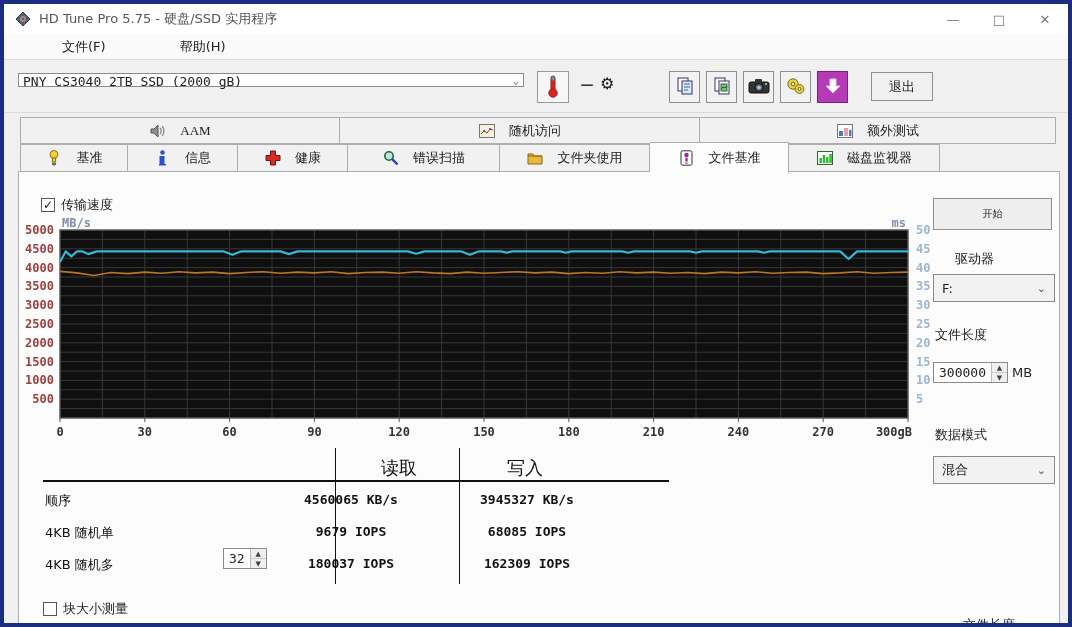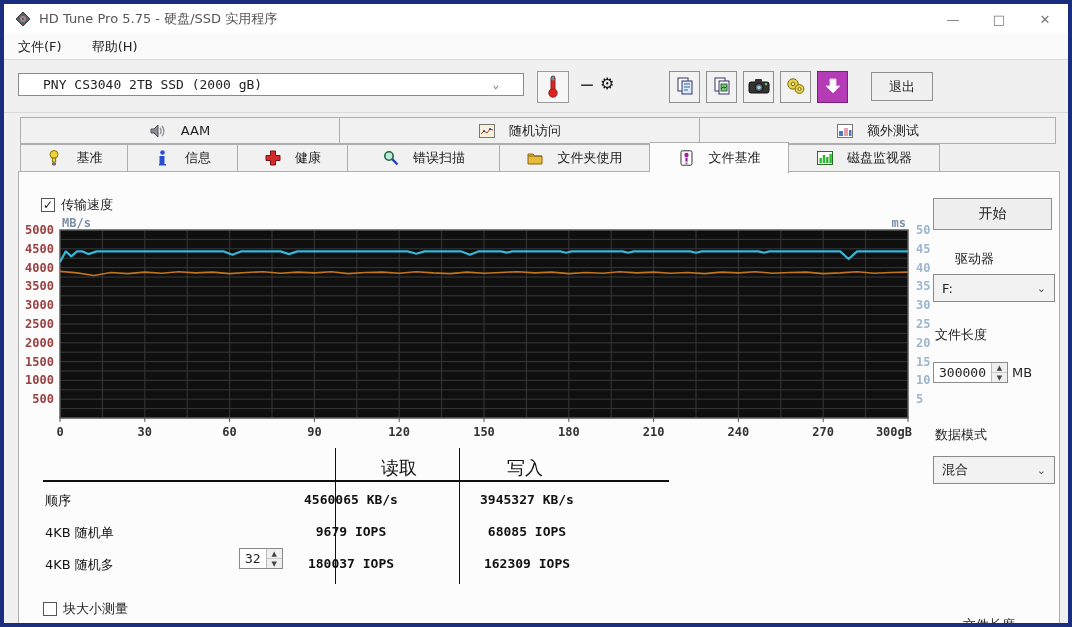--- a/index.html
+++ b/index.html
@@ -9,38 +9,38 @@
   .abs { position:absolute; }
 
   
   .titlebar { position:absolute; top:0; left:0; right:0; height:30px; background:#ffffff; display:flex; align-items:center; padding-left:10px; }
   .titlebar .title { color:#555; font-size:13px; margin-left:8px; }
   .winctl { position:absolute; right:0; top:0; height:30px; display:flex; }
   .winctl span { width:46px; height:30px; display:flex; align-items:center; justify-content:center; color:#777; font-size:13px; }
 
   
   .menubar { position:absolute; top:30px; left:0; right:0; height:26px; background:#fafafa; border-bottom:1px solid #dcdcdc; display:flex; align-items:center; padding-left:8px; gap:18px; }
-  .menuitem { padding:2px 6px; color:#222; }
+  .menuitem { padding:2px 6px; color:#222;margin-left:44px; }
 
   
   .toolbar { position:absolute; top:57px; left:0; right:0; height:52px; background:#f0f0f0; border-bottom:1px solid #dadada; }
-  .driveselect { position:absolute; left:14px; top:12px; width:506px; height:23px; background:#fff; border:1px solid #8a8a8a; display:flex; align-items:center; padding:0 24px; font-family:"DejaVu Sans Mono", monospace; font-size:13px; }
+  .driveselect { position:absolute; left:14px; top:12px; width:506px; height:14px; background:#fff; border:1px solid #8a8a8a; display:flex; align-items:flex-start; padding:0 4px; font-family:"DejaVu Sans Mono", monospace; font-size:13px; }
   .driveselect .chev { margin-left:auto; color:#666; font-size:11px; }
   .tempbtn { position:absolute; left:533px; top:10px; width:32px; height:32px; background:#f6f6f6; border:1px solid #9a9a9a; display:flex; align-items:center; justify-content:center; }
   .tempdash { position:absolute; left:572px; top:16px; width:22px; color:#333; font-weight:bold; text-align:center; }
   .tempstat { position:absolute; left:596px; top:13px; font-size:16px; color:#161616; }
   .iconbtn { position:absolute; top:10px; width:31px; height:32px; background:#f2f2f2; border:1px solid #8f8f8f; display:flex; align-items:center; justify-content:center; }
   .iconbtn.purple { background:#b53ab5; border:1px solid #7d1f7d; }
   .exitbtn { position:absolute; left:867px; top:11px; width:62px; height:29px; background:#f0f0f0; border:1px solid #8f8f8f; display:flex; align-items:center; justify-content:center; font-size:13px; }
 
   
   .tabrow { position:absolute; left:16px; width:1036px; display:flex; }
   .tabrow1 { top:113px; height:27px; }
   .tabrow2 { top:140px; height:28px; }
-  .tab { border:1px solid #aeaeae; border-left-width:0; background:#f1f1f1; display:flex; align-items:center; justify-content:center; gap:14px; font-size:13px; }
+  .tab { border:1px solid #aeaeae; border-left-width:0; background:#f1f1f1; display:flex; align-items:center; justify-content:center; gap:14px; font-size:13px;font-family:Liberation Serif, serif; }
   .tab:first-child { border-left-width:1px; }
   .tab.active { background:#fcfcfc; border-bottom:1px solid #fcfcfc; position:relative; z-index:3; margin-top:-2px; height:32px; }
   .tabicon { width:17px; height:16px; display:inline-flex; align-items:center; justify-content:center; }
 
   
   .panel { position:absolute; left:14px; top:167px; width:1042px; height:452px; background:#fcfcfc; border:1px solid #aeaeae; border-bottom:none; }
 
   .checkrow { position:absolute; display:flex; align-items:center; gap:6px; }
   .checkbox { width:14px; height:14px; border:1px solid #555; background:#fff; display:flex; align-items:center; justify-content:center; font-size:12px; color:#111; line-height:1; }
 
@@ -54,21 +54,21 @@
   .thead { position:absolute; font-size:18px; color:#111; text-align:center; }
 
   
   .spinner { display:flex; align-items:stretch; border:1px solid #8a8a8a; background:#fff; }
   .spinner .val { padding:2px 5px; font-size:13px; display:flex; align-items:center; font-family:"DejaVu Sans Mono", monospace; }
   .spinner .arrows { display:flex; flex-direction:column; border-left:1px solid #bbb; }
   .spinner .arrows span { flex:1; width:15px; display:flex; align-items:center; justify-content:center; font-size:7px; color:#444; background:#efefef; border-bottom:1px solid #ccc; }
   .spinner .arrows span:last-child { border-bottom:none; }
 
   
-  .startbtn { position:absolute; left:914px; top:26px; width:119px; height:32px; background:#eeeeee; border:1px solid #8f8f8f; display:flex; align-items:center; justify-content:center; font-size:14px; }
+  .startbtn { position:absolute; left:914px; top:26px; width:119px; height:32px; background:#eeeeee; border:1px solid #8f8f8f; display:flex; align-items:center; justify-content:center; font-size:10px; }
   .ctl-label { position:absolute; left:916px; font-size:13px; color:#222; }
   .select { position:absolute; left:914px; width:122px; height:28px; background:#f2f2f2; border:1px solid #8a8a8a; display:flex; align-items:center; padding:0 8px; font-size:13px; }
   .select .chev { margin-left:auto; color:#555; font-size:11px; }
 
   .blackbar { position:absolute; left:4px; top:452px; width:876px; height:7px; background:#0f0f0f; }
   .partlabel { position:absolute; left:944px; top:444px; font-size:13px; color:#222; }
 </style>
 </head>
 <body>
 
@@ -373,21 +373,21 @@
 
     <div class="tlabel" style="left:26px; top:320px;">顺序</div>
     <div class="tnum" style="left:232px; top:320px; width:200px;">4560065 KB/s</div>
     <div class="tnum" style="left:446px; top:320px; width:124px;">3945327 KB/s</div>
 
     <div class="tlabel" style="left:26px; top:352px;">4KB 随机单</div>
     <div class="tnum" style="left:232px; top:352px; width:200px;">9679 IOPS</div>
     <div class="tnum" style="left:446px; top:352px; width:124px;">68085 IOPS</div>
 
     <div class="tlabel" style="left:26px; top:384px;">4KB 随机多</div>
-    <div class="spinner abs" style="left:220px; top:376px;">
+    <div class="spinner abs" style="left:204px; top:376px;">
       <span class="val">32</span>
       <span class="arrows">
           <span>▲</span>
           <span>▼</span>
         </span>
     </div>
     <div class="tnum" style="left:232px; top:384px; width:200px;">180037 IOPS</div>
     <div class="tnum" style="left:446px; top:384px; width:124px;">162309 IOPS</div>
 
     <div class="startbtn">开始</div>

